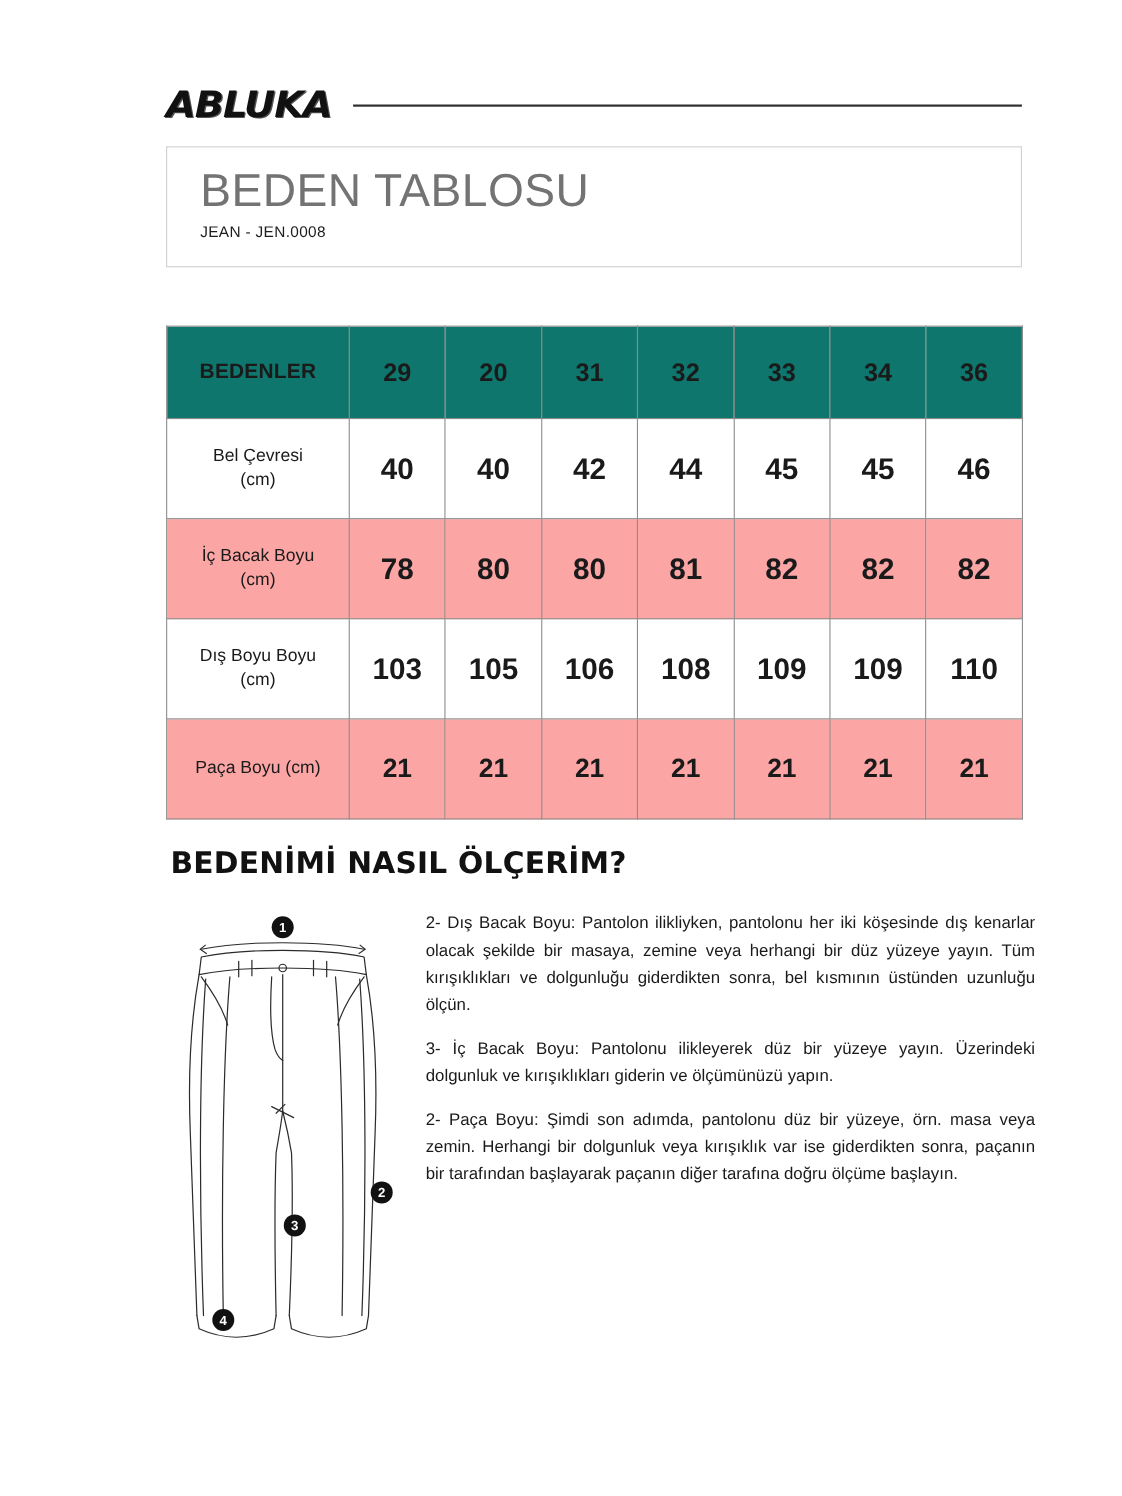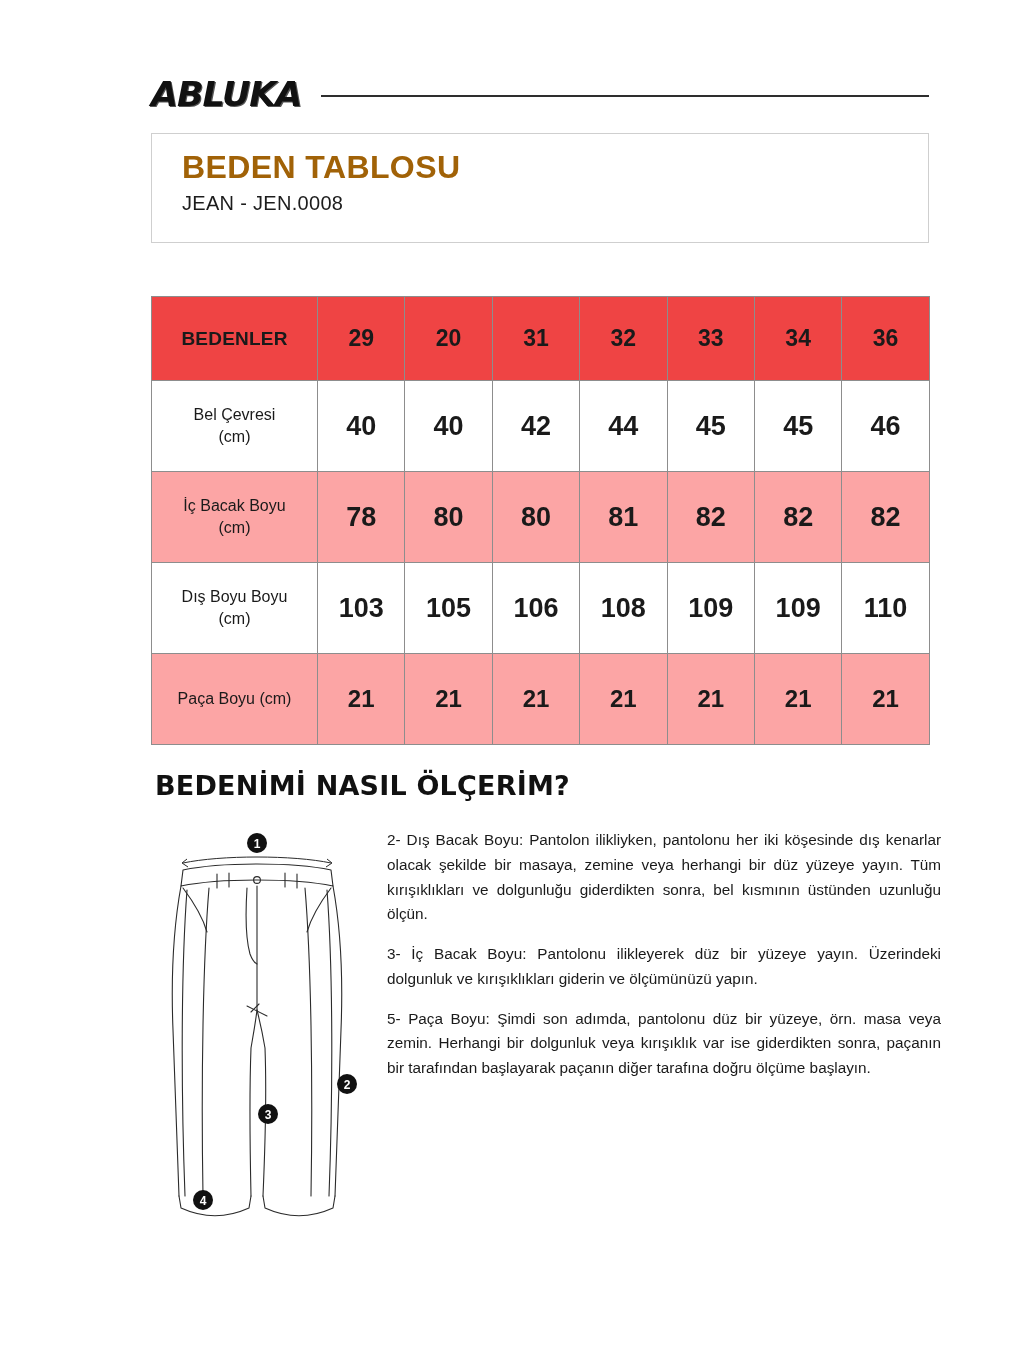--- a/index.html
+++ b/index.html
@@ -43,29 +43,29 @@
 
   
   .title-box {
     position: absolute;
     left: 120px; top: 133px;
     width: 778px; height: 110px;
     border: 1px solid #cfcfcf;
     padding: 16px 0 0 30px;
   }
   .title-main {
-    font-size: 32px;
-    font-weight: 700;
+    font-size: 42px;
+    font-weight: 400;
     letter-spacing: 0.4px;
     line-height: 1.08;
-    color: #a16207;
+    color: #737373;
   }
   .title-sub {
     margin-top: 7px;
-    font-size: 20px;
+    font-size: 14px;
     font-weight: 400;
     letter-spacing: 0.3px;
     color: #1c1c1c;
   }
 
   
   .size-table {
     position: absolute;
     left: 120px; top: 296px;
     width: 778px;
@@ -74,21 +74,21 @@
   }
   .size-table td, .size-table th {
     border: 1px solid #8d8d8d;
     text-align: center;
     vertical-align: middle;
     padding: 0;
   }
   .size-table th:first-child, .size-table td:first-child { width: 166px; }
   .size-table th, .size-table td { width: 87.4px; }
 
-  .row-head th { height: 84px; background: #ef4444; }
+  .row-head th { height: 84px; background: #0f766e; }
   .hdr-label {
     font-size: 19px; font-weight: 700; letter-spacing: 0.2px;
   }
   .hdr-size { font-size: 23px; font-weight: 700; }
 
   .data-row td { height: 91px; }
   .data-row.shade td { background: #fca5a5; }
   .data-row.plain td { background: #ffffff; }
   .row-label {
     font-size: 16px; font-weight: 400; line-height: 1.35;
@@ -293,18 +293,18 @@
         <g>
           <circle cx="52" cy="370" r="10" fill="#111111"></circle>
           <text x="52" y="374.5" text-anchor="middle" fill="#ffffff" font-family="Liberation Sans, sans-serif" font-size="12" font-weight="700">4</text>
         </g>
       </svg>
     </div>
 
     <div class="instructions">
       <p>2- Dış Bacak Boyu: Pantolon ilikliyken, pantolonu her iki köşesinde dış kenarlar olacak şekilde bir masaya, zemine veya herhangi bir düz yüzeye yayın. Tüm kırışıklıkları ve dolgunluğu giderdikten sonra, bel kısmının üstünden uzunluğu ölçün.</p>
       <p>3- İç Bacak Boyu: Pantolonu ilikleyerek düz bir yüzeye yayın. Üzerindeki dolgunluk ve kırışıklıkları giderin ve ölçümünüzü yapın.</p>
-      <p>5- Paça Boyu: Şimdi son adımda, pantolonu düz bir yüzeye, örn. masa veya zemin. Herhangi bir dolgunluk veya kırışıklık var ise giderdikten sonra, paçanın bir tarafından başlayarak paçanın diğer tarafına doğru ölçüme başlayın.</p>
+      <p>2- Paça Boyu: Şimdi son adımda, pantolonu düz bir yüzeye, örn. masa veya zemin. Herhangi bir dolgunluk veya kırışıklık var ise giderdikten sonra, paçanın bir tarafından başlayarak paçanın diğer tarafına doğru ölçüme başlayın.</p>
     </div>
 
   </div>
 
 </div>
 
 </body></html>

